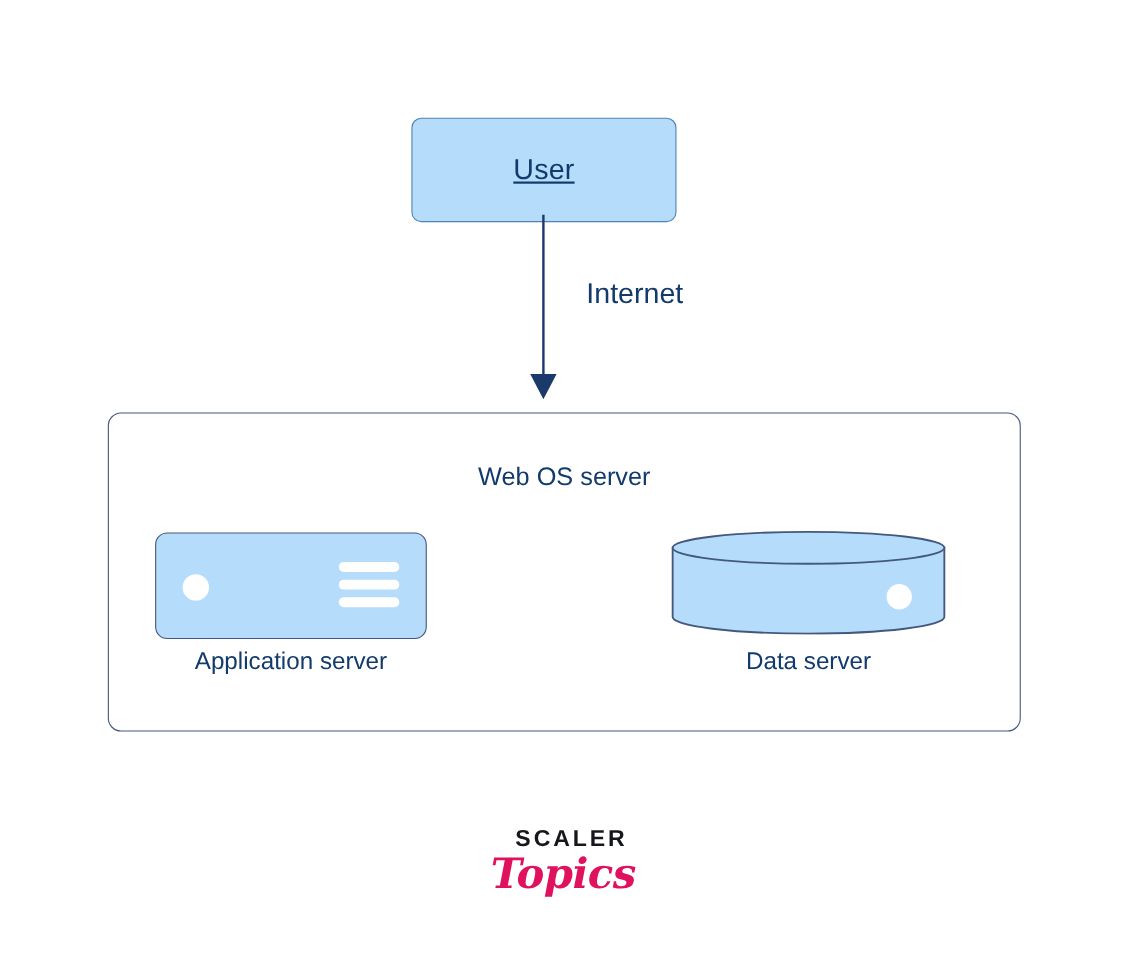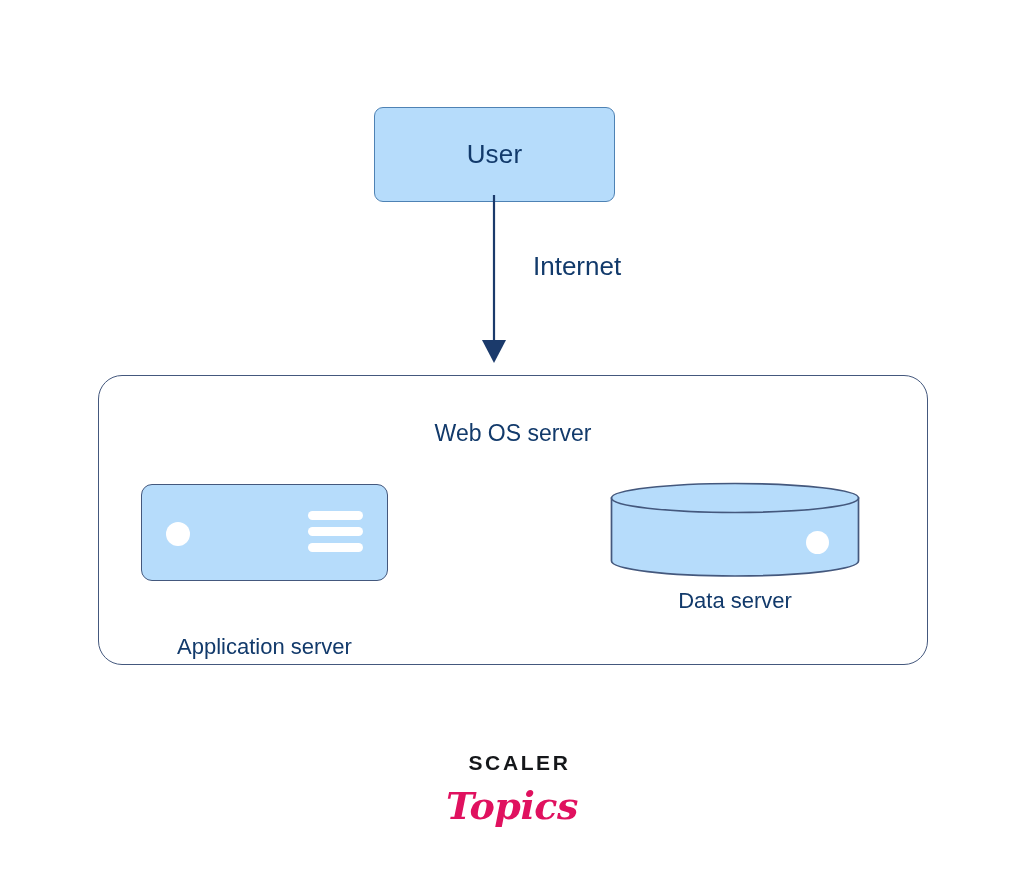--- a/index.html
+++ b/index.html
@@ -30,20 +30,21 @@
     border: 1.6px solid #4e82b4;
     border-radius: 9px;
     display: flex;
     align-items: center;
     justify-content: center;
   }
   #user-box .node-label {
     font-size: 26px;
     color: #123a6b;
     letter-spacing: 0.2px;
+    text-decoration: underline;
   }
 
   
   #internet-connector {
     position: absolute;
     left: 430px;
     top: 195px;
     width: 140px;
     height: 180px;
   }
@@ -59,21 +60,21 @@
   
   #webos-container {
     position: absolute;
     left: 98px;
     top: 375px;
     width: 830px;
     height: 290px;
     box-sizing: border-box;
     background: #ffffff;
     border: 1.7px solid #44587d;
-    border-radius: 24px;
+    border-radius: 12px;
   }
   #webos-title {
     position: absolute;
     left: 0;
     top: 44px;
     width: 100%;
     text-align: center;
     font-size: 23px;
     color: #123a6b;
   }
@@ -121,21 +122,20 @@
     border-radius: 4.5px;
   }
   #app-server-group .caption {
     position: absolute;
     left: -20px;
     top: 104px;
     width: 287px;
     text-align: center;
     font-size: 22px;
     color: #123a6b;
-    margin-top: 46px;
   }
 
   
   #data-server-group {
     position: absolute;
     left: 610px;
     top: 482px;
     width: 250px;
     height: 137px;
   }
@@ -177,21 +177,21 @@
     display: block;
     font-size: 21px;
     font-weight: bold;
     letter-spacing: 2.6px;
     color: #15171a;
     line-height: 1;
     margin-left: 15px;
   }
   #logo-topics {
     display: block;
-    margin-top: 13px;
+    margin-top: 1px;
     font-family: "DejaVu Serif", serif;
     font-style: italic;
     font-weight: bold;
     font-size: 38px;
     color: #e0115f;
     line-height: 1.05;
     letter-spacing: -0.5px;
   }
 </style>
 </head>

